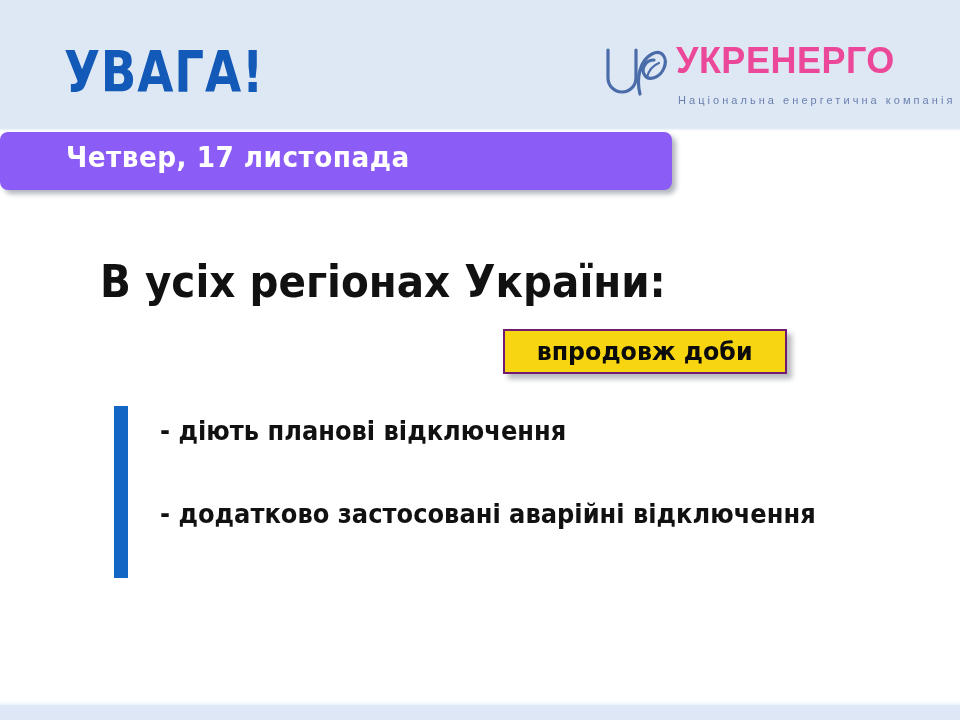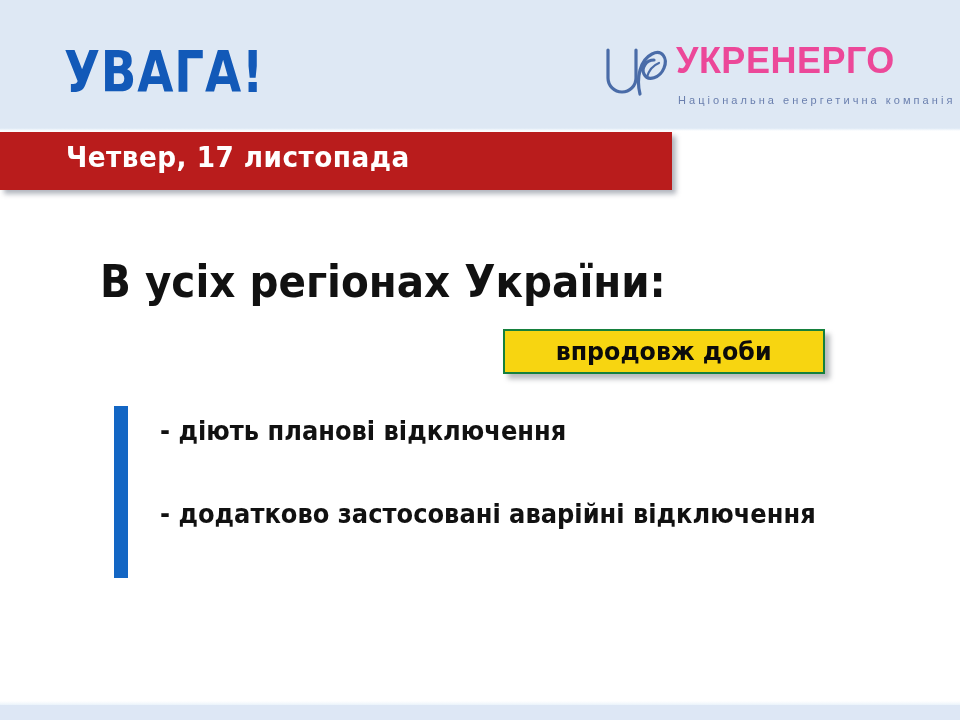--- a/index.html
+++ b/index.html
@@ -97,22 +97,23 @@
     white-space: nowrap;
   }
 
   
   .date-banner {
     position: absolute;
     left: 0;
     top: 132px;
     width: 672px;
     height: 58px;
-    background: #b91c1c;
+    background: #8b5cf6;
     box-shadow: 4px 4px 5px rgba(60,70,90,0.40);
+    border-radius: 8px;
   }
   .date-banner-text {
     position: absolute;
     left: 66px;
     top: 9px;
     font-family: "DejaVu Sans", sans-serif;
     font-size: 28px;
     font-weight: bold;
     color: #ffffff;
     letter-spacing: 0.5px;
@@ -135,24 +136,24 @@
     transform: scaleX(0.90);
     transform-origin: left top;
     white-space: nowrap;
   }
 
   
   .badge {
     position: absolute;
     left: 503px;
     top: 329px;
-    width: 322px;
+    width: 284px;
     height: 45px;
     background: #f7d511;
-    border: 2px solid #15803d;
+    border: 2px solid #701a75;
     box-sizing: border-box;
     box-shadow: 5px 5px 5px rgba(80,85,95,0.40);
     display: flex;
     align-items: center;
     justify-content: center;
     text-align: center;
   }
   .badge-text {
     font-family: "DejaVu Sans", sans-serif;
     font-size: 25px;

